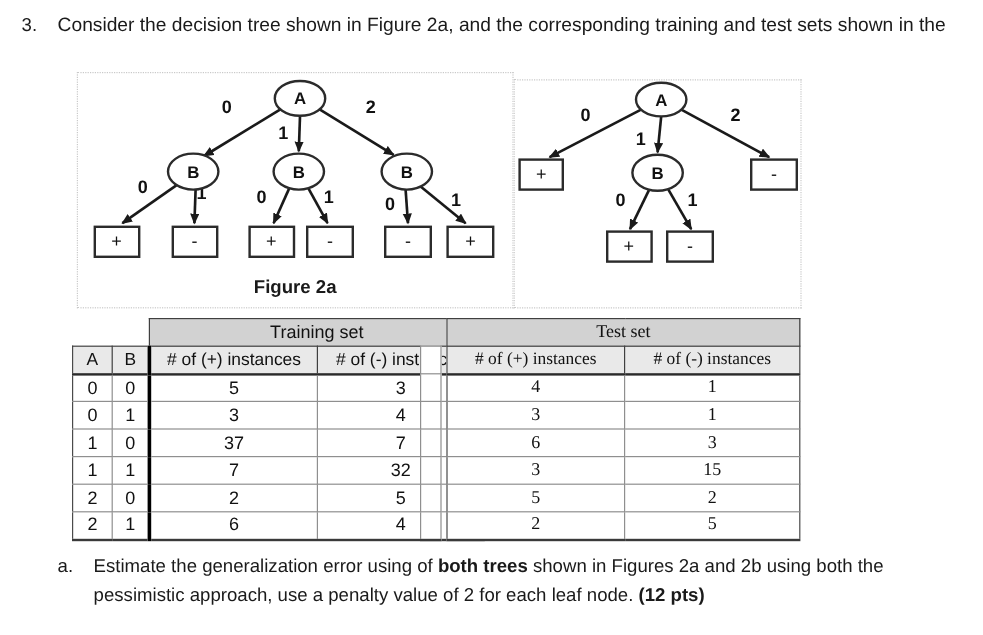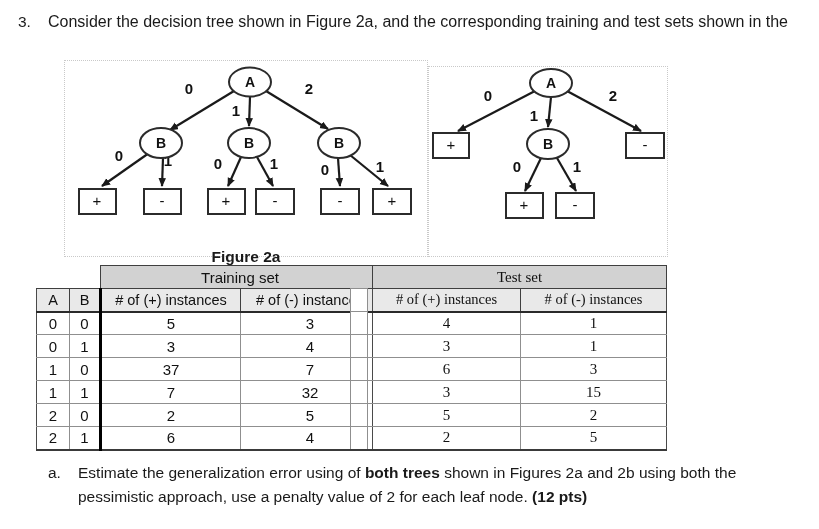--- a/index.html
+++ b/index.html
@@ -13,35 +13,35 @@
   .qtext  { font-size:16px; line-height:23px; white-space:nowrap; }
 
   
   .figbox { position:absolute; border:1px dotted #c9c9c9; background:#fff; }
   #fig2a  { left:64px;  top:60px; width:364px; height:197px; }
   #fig2b  { left:428px; top:66px; width:240px; height:191px; }
   .figsvg { position:absolute; }
   #fig2a .figsvg { left:-9px; top:-3px; }
   #fig2b .figsvg { left:1px;  top:0px; }
   .figcap { position:absolute; width:100%; text-align:center; font-size:15.5px; font-weight:bold; }
-  #fig2a .figcap { top:170px;margin-top:17px; }
+  #fig2a .figcap { top:170px; }
   #fig2b .figcap { top:161px; }
   svg text { font-family:"Liberation Sans", sans-serif; }
   .nodeTxt   { font-size:14px; font-weight:bold; text-anchor:middle; fill:#111; }
   .branchTxt { font-size:15px; font-weight:bold; text-anchor:middle; fill:#111; }
   .leafTxt   { font-size:15px; text-anchor:middle; fill:#111; }
   .edge  { stroke:#1a1a1a; stroke-width:2.2; }
   .shape { fill:#ffffff; stroke:#2b2b2b; stroke-width:2; }
 
   
   .dtable { position:absolute; border-collapse:collapse; table-layout:fixed; background:#fff; }
   .dtable td, .dtable th { height:23px; padding:0; text-align:center; vertical-align:middle;
                            font-size:15px; font-weight:normal; color:#111;
                            border:1px solid #8f8f8f; background:#fff; }
-  #tbl-left   { left:36px;  top:265px; width:343px; }
+  #tbl-left   { left:60px;  top:265px; width:343px; }
   #tbl-spacer { left:350px; top:288px; width:17px;  }
   #tbl-test   { left:372px; top:265px; width:294px;font-family:Liberation Serif, serif; }
   .noborder { border:none !important; background:transparent !important; }
   .hdr      { background:#e9e9e9 !important; border-color:#3f3f3f !important; font-size:14.5px !important; }
   .hdr-main { background:#d2d2d2 !important; border:1px solid #3f3f3f !important; font-size:15px !important; }
   .hdr-under { border-bottom:2px solid #2a2a2a !important; }
   .thick-l  { border-left:3px solid #000 !important; }
   .outer-l  { border-left:1.5px solid #4a4a4a !important; }
   .outer-r  { border-right:1.5px solid #4a4a4a !important; }
   .outer-b  { border-bottom:2px solid #3a3a3a !important; }

